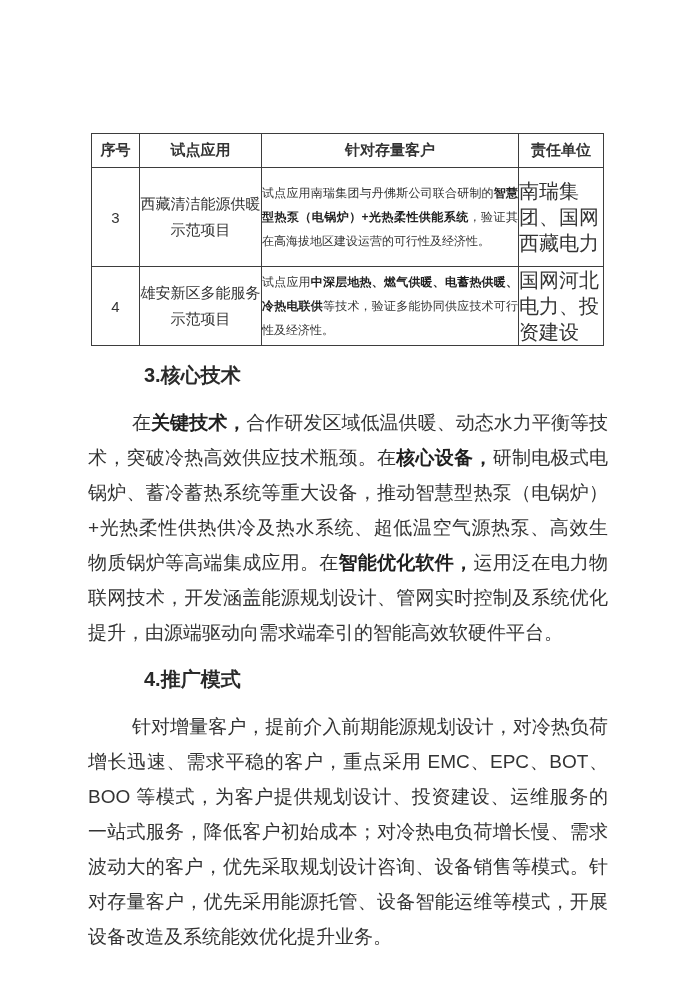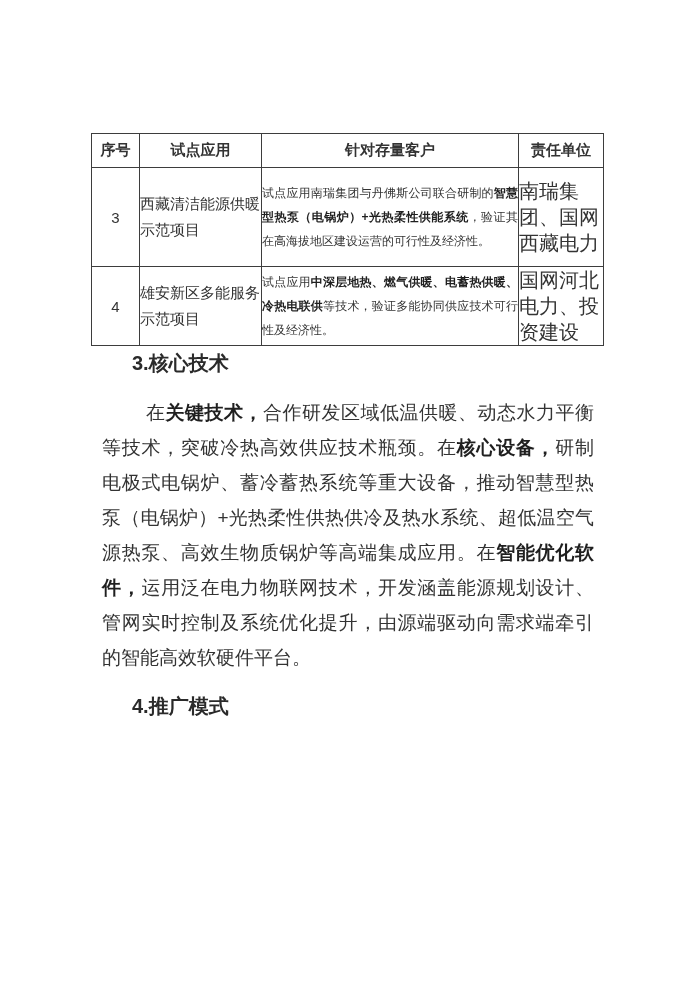--- a/index.html
+++ b/index.html
@@ -29,35 +29,35 @@
     color:#333333;
     overflow:visible;
   }
   table.doc-table th{
     height:33px;
     font-size:15px;font-weight:bold;text-align:center;
   }
   tr.row-a{height:99px;}
   tr.row-b{height:78px;}
   td.cell-no{font-size:15px;text-align:center;}
-  td.cell-name{font-size:15px;line-height:26px;text-align:left;padding:0 2px 0 4px;}
+  td.cell-name{font-size:15px;line-height:26px;text-align:center;padding:0 2px 0 4px;}
   td.cell-content{font-size:12px;line-height:24px;text-align:justify;text-justify:inter-character;padding:0 1px;}
   td.cell-unit{font-size:20px;line-height:26px;text-align:left;padding:0 1px;}
   
   .text-block{
     position:absolute;left:88px;top:346px;width:520px;
     font-size:19px;line-height:35px;
     text-align:justify;text-justify:inter-character;
   }
   .sec-heading{
-    margin:0;padding-left:44px;
+    margin:12px;padding-left:44px;
     font-size:20px;font-weight:bold;color:#2a2a2a;
     text-align:left;
   }
-  .body-para{margin:14px;text-indent:44px;color:#333333;}
+  .body-para{margin:0;text-indent:44px;color:#333333;}
   .b{font-weight:bold;color:#1f1f1f;}
 </style>
 </head>
 <body>
 
 <div class="page">
 
   <table class="doc-table">
     <colgroup>
       <col class="c-no">
@@ -84,15 +84,16 @@
         <td class="cell-content"><span>试点应用</span><span class="b">中深层地热、燃气供暖、电蓄热供暖、冷热电联供</span><span>等技术，验证多能协同供应技术可行性及经济性。</span></td>
         <td class="cell-unit">国网河北电力、投资建设</td>
       </tr>
     </tbody>
   </table>
 
   <div class="text-block">
     <h3 class="sec-heading">3.核心技术</h3>
     <p class="body-para"><span>在</span><span class="b">关键技术，</span><span>合作研发区域低温供暖、动态水力平衡等技术，突破冷热高效供应技术瓶颈。在</span><span class="b">核心设备，</span><span>研制电极式电锅炉、蓄冷蓄热系统等重大设备，推动智慧型热泵（电锅炉）+光热柔性供热供冷及热水系统、超低温空气源热泵、高效生物质锅炉等高端集成应用。在</span><span class="b">智能优化软件，</span><span>运用泛在电力物联网技术，开发涵盖能源规划设计、管网实时控制及系统优化提升，由源端驱动向需求端牵引的智能高效软硬件平台。</span></p>
     <h3 class="sec-heading">4.推广模式</h3>
+    <p class="body-para"><span>针对增量客户，提前介入前期能源规划设计，对冷热负荷增长迅速、需求平稳的客户，重点采用 EMC、EPC、BOT、BOO 等模式，为客户提供规划设计、投资建设、运维服务的一站式服务，降低客户初始成本；对冷热电负荷增长慢、需求波动大的客户，优先采取规划设计咨询、设备销售等模式。针对存量客户，优先采用能源托管、设备智能运维等模式，开展设备改造及系统能效优化提升业务。</span></p>
   </div>
 
 </div>
 
 </body></html>

